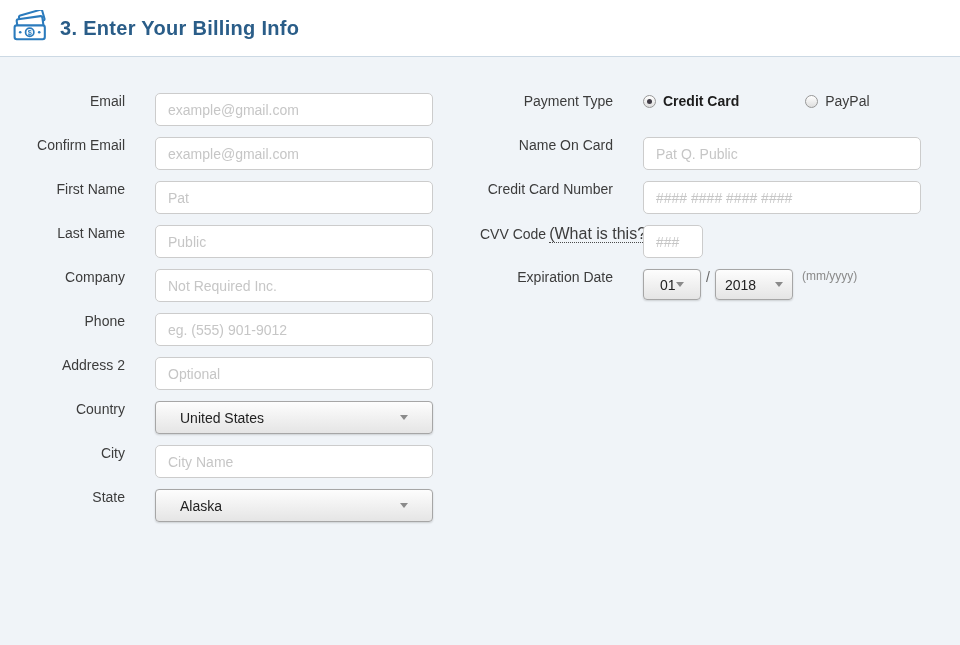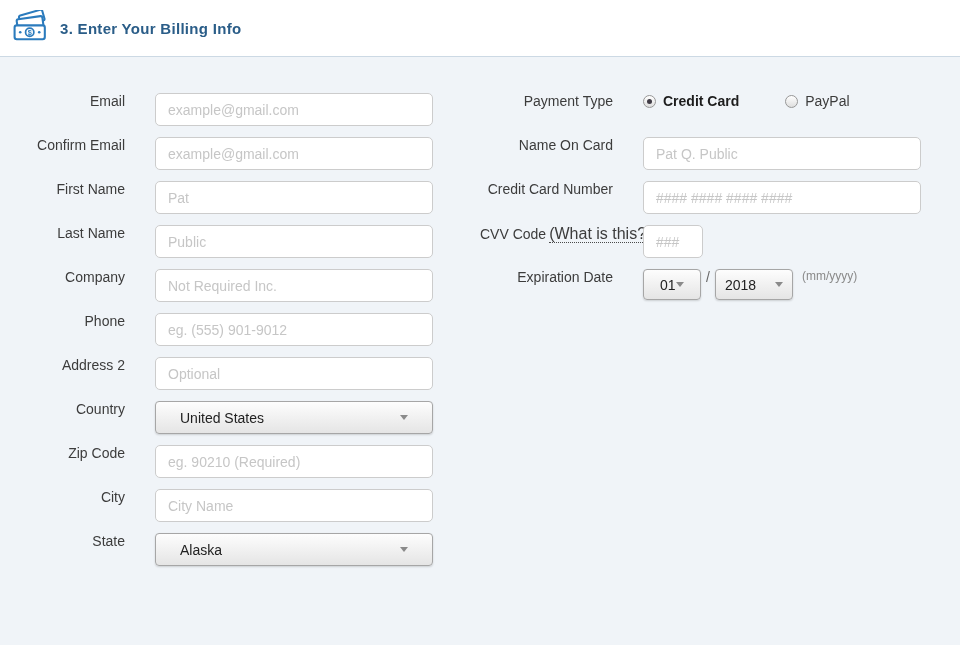--- a/index.html
+++ b/index.html
@@ -7,21 +7,21 @@
   body {
     background:#f0f4f8;
     font-family:"Liberation Sans", sans-serif;
     overflow:hidden;
   }
   .header {
     height:57px; background:#ffffff; border-bottom:1px solid #ccd9e4;
     display:flex; align-items:center; padding-left:12px;
   }
   .page-title {
-    color:#2a5d88; font-size:15px; font-weight:bold; margin-left:10px; letter-spacing:.3px;
+    color:#2a5d88; font-size:20px; font-weight:bold; margin-left:10px; letter-spacing:.3px;
   }
   .main { display:flex; padding-top:36px; }
   .col { display:flex; flex-direction:column; }
   .col-left { width:480px; }
   .col-right { width:480px; }
   .row { display:flex; align-items:flex-start; height:33px; margin-bottom:11px; }
   .lbl {
     font-size:14px; color:#3c3c3c; text-align:right; flex:none; white-space:nowrap;
   }
   .col-left .lbl  { width:125px; margin-right:30px; }
@@ -40,21 +40,21 @@
     padding:0 24px; box-shadow:0 1px 2px rgba(0,0,0,.15); cursor:default; flex:none;
   }
   .select-value { font-size:14px; color:#222222; }
   .caret {
     width:0; height:0; flex:none;
     border-left:4px solid transparent; border-right:4px solid transparent;
     border-top:5px solid #8a8a8a;
   }
   .select.mini  { width:58px; height:31px; padding:0 16px; }
   .select.year  { width:78px; height:31px; padding:12px 9px; }
-  .radio-group { display:flex; align-items:center; }
+  .radio-group { display:flex; align-items:center;gap:20px; }
   .radio-option { display:flex; align-items:center; cursor:default; }
   .radio-option + .radio-option { margin-left:46px; }
   .radio-circle {
     width:13px; height:13px; border-radius:50%; border:1px solid #979797;
     background:linear-gradient(#ffffff,#dedede);
     display:inline-flex; align-items:center; justify-content:center; flex:none;
   }
   .radio-circle.checked::after {
     content:""; width:5px; height:5px; border-radius:50%; background:#3f3b45;
   }
@@ -128,24 +128,20 @@
     </div>
 
     <div class="row">
       <label class="lbl">Country</label>
       <div class="select">
         <span class="select-value">United States</span>
         <span class="caret"></span>
       </div>
     </div>
 
-    <div class="row">
-      <label class="lbl">Zip Code</label>
-      <input class="txt" type="text" placeholder="eg. 90210 (Required)" style="">
-    </div>
 
     <div class="row">
       <label class="lbl">City</label>
       <input class="txt" type="text" placeholder="City Name" style="">
     </div>
 
     <div class="row">
       <label class="lbl">State</label>
       <div class="select">
         <span class="select-value">Alaska</span>

